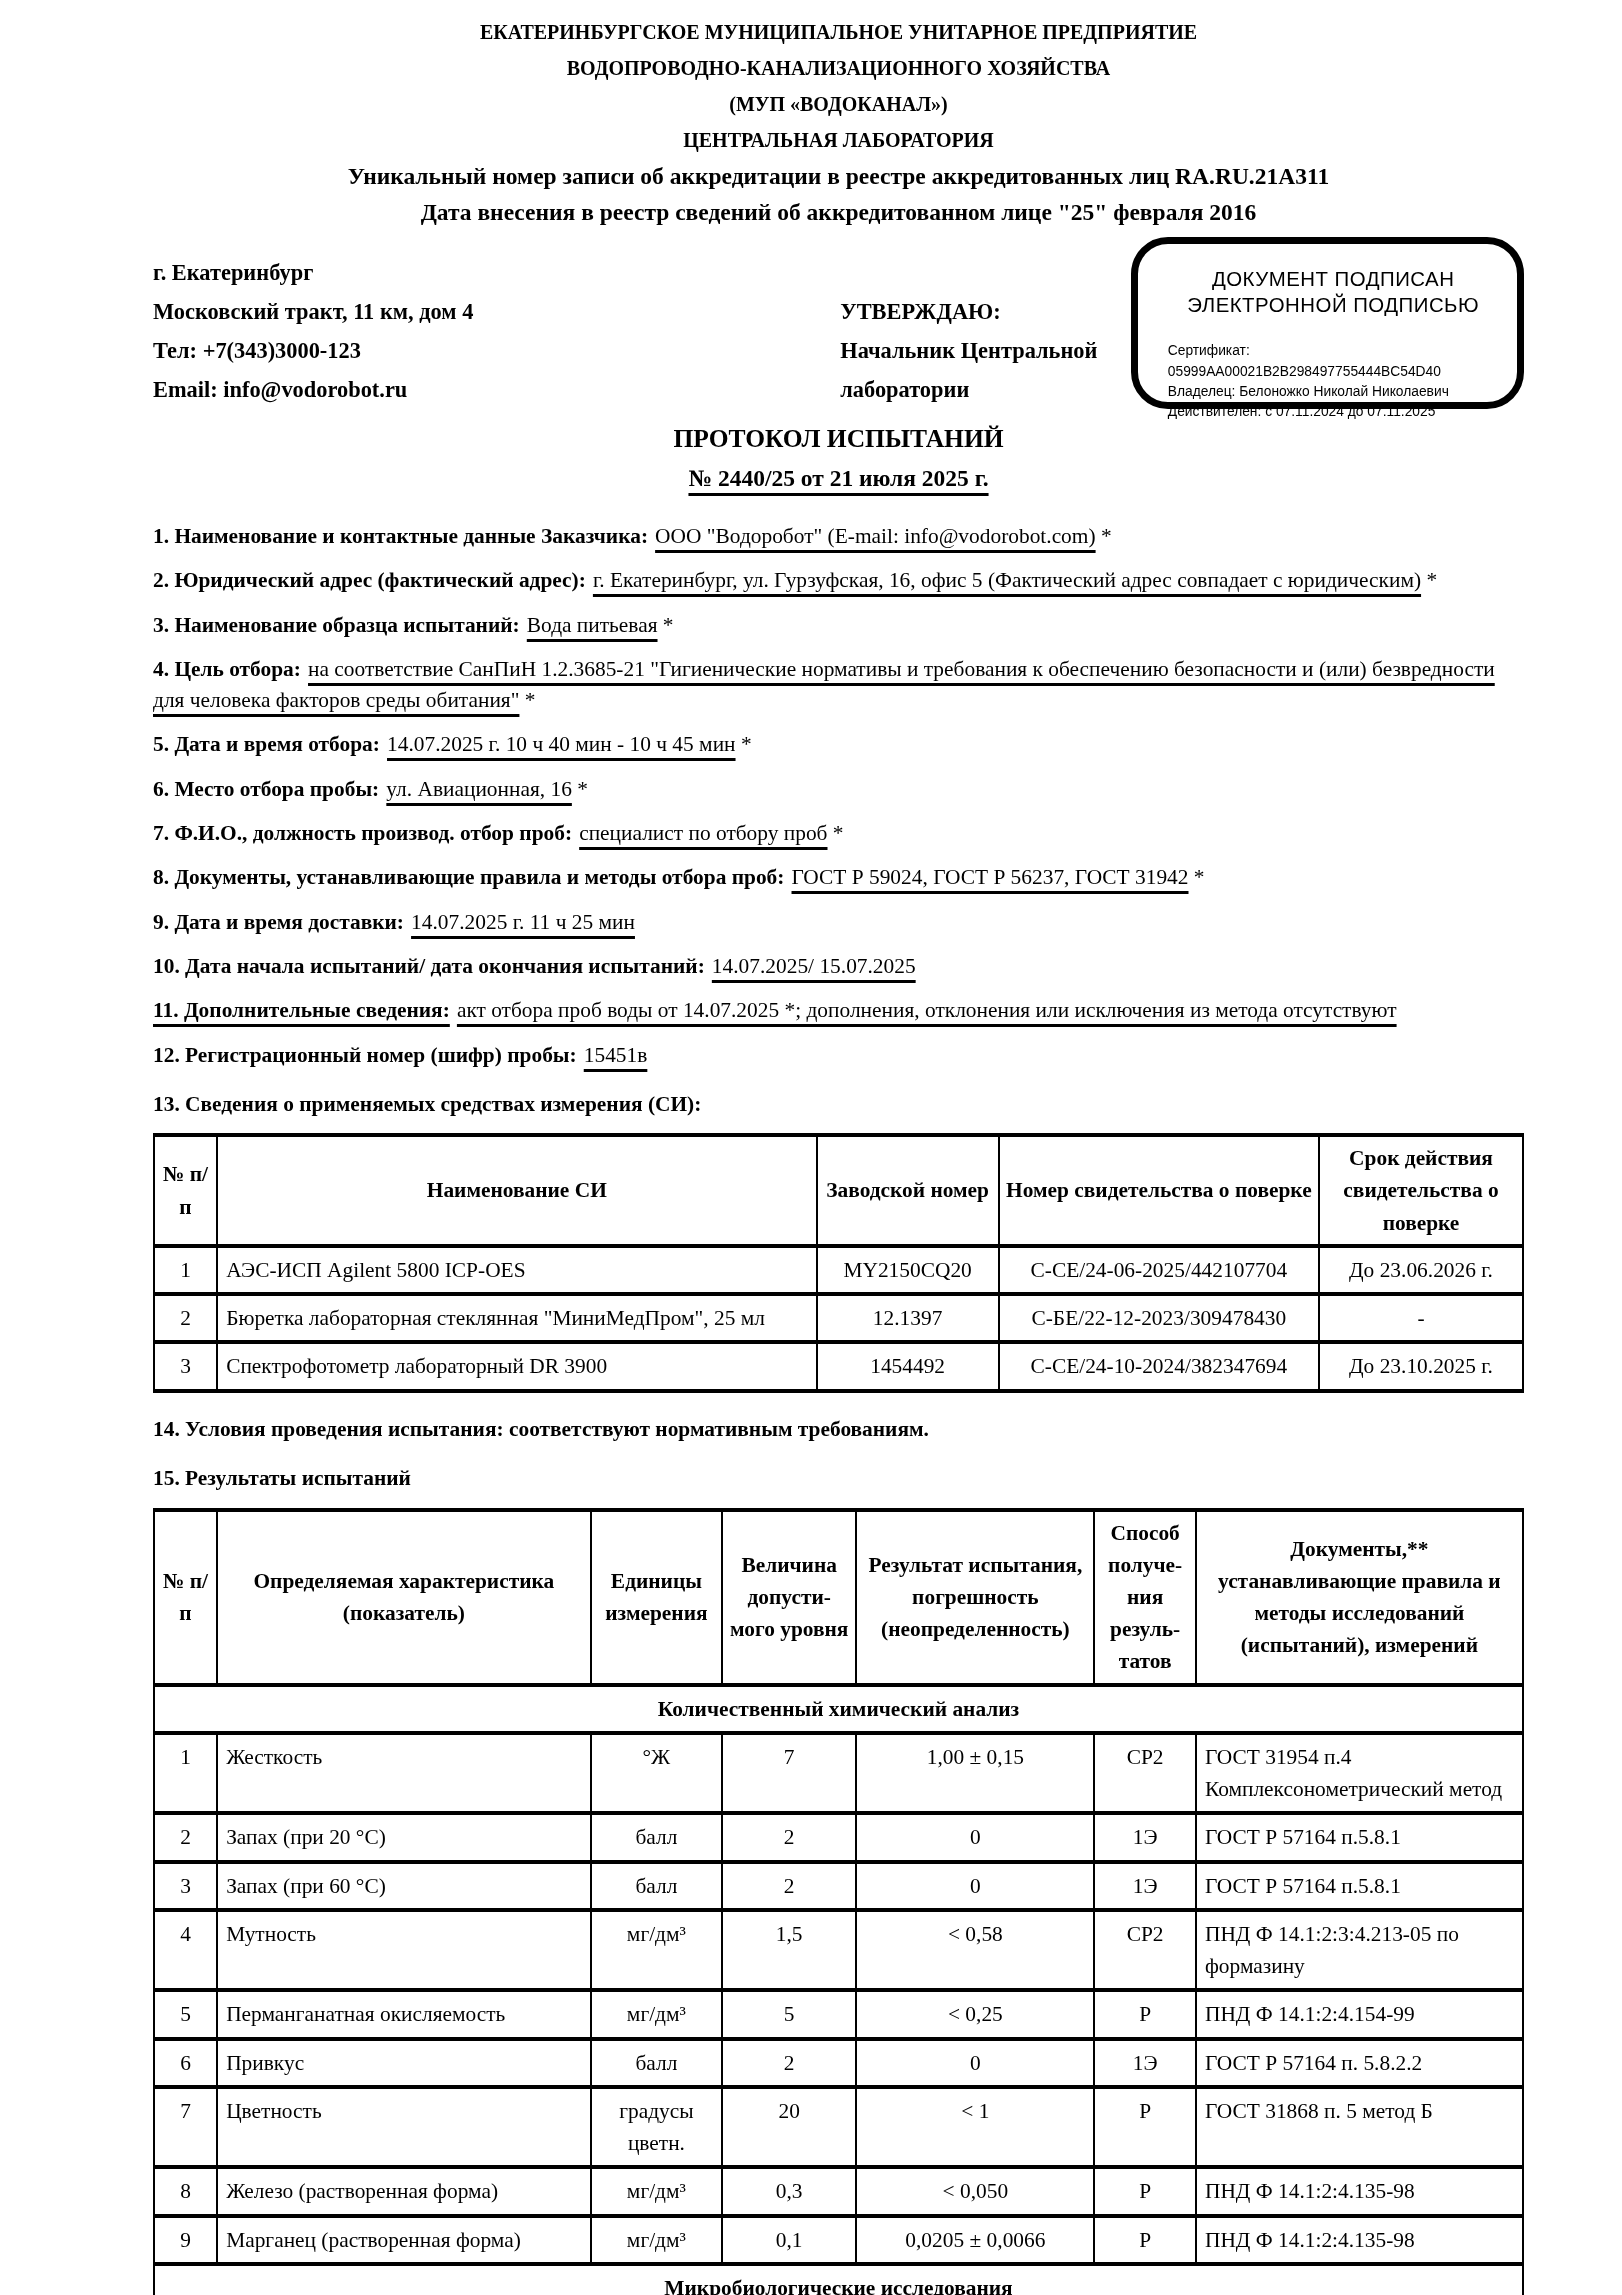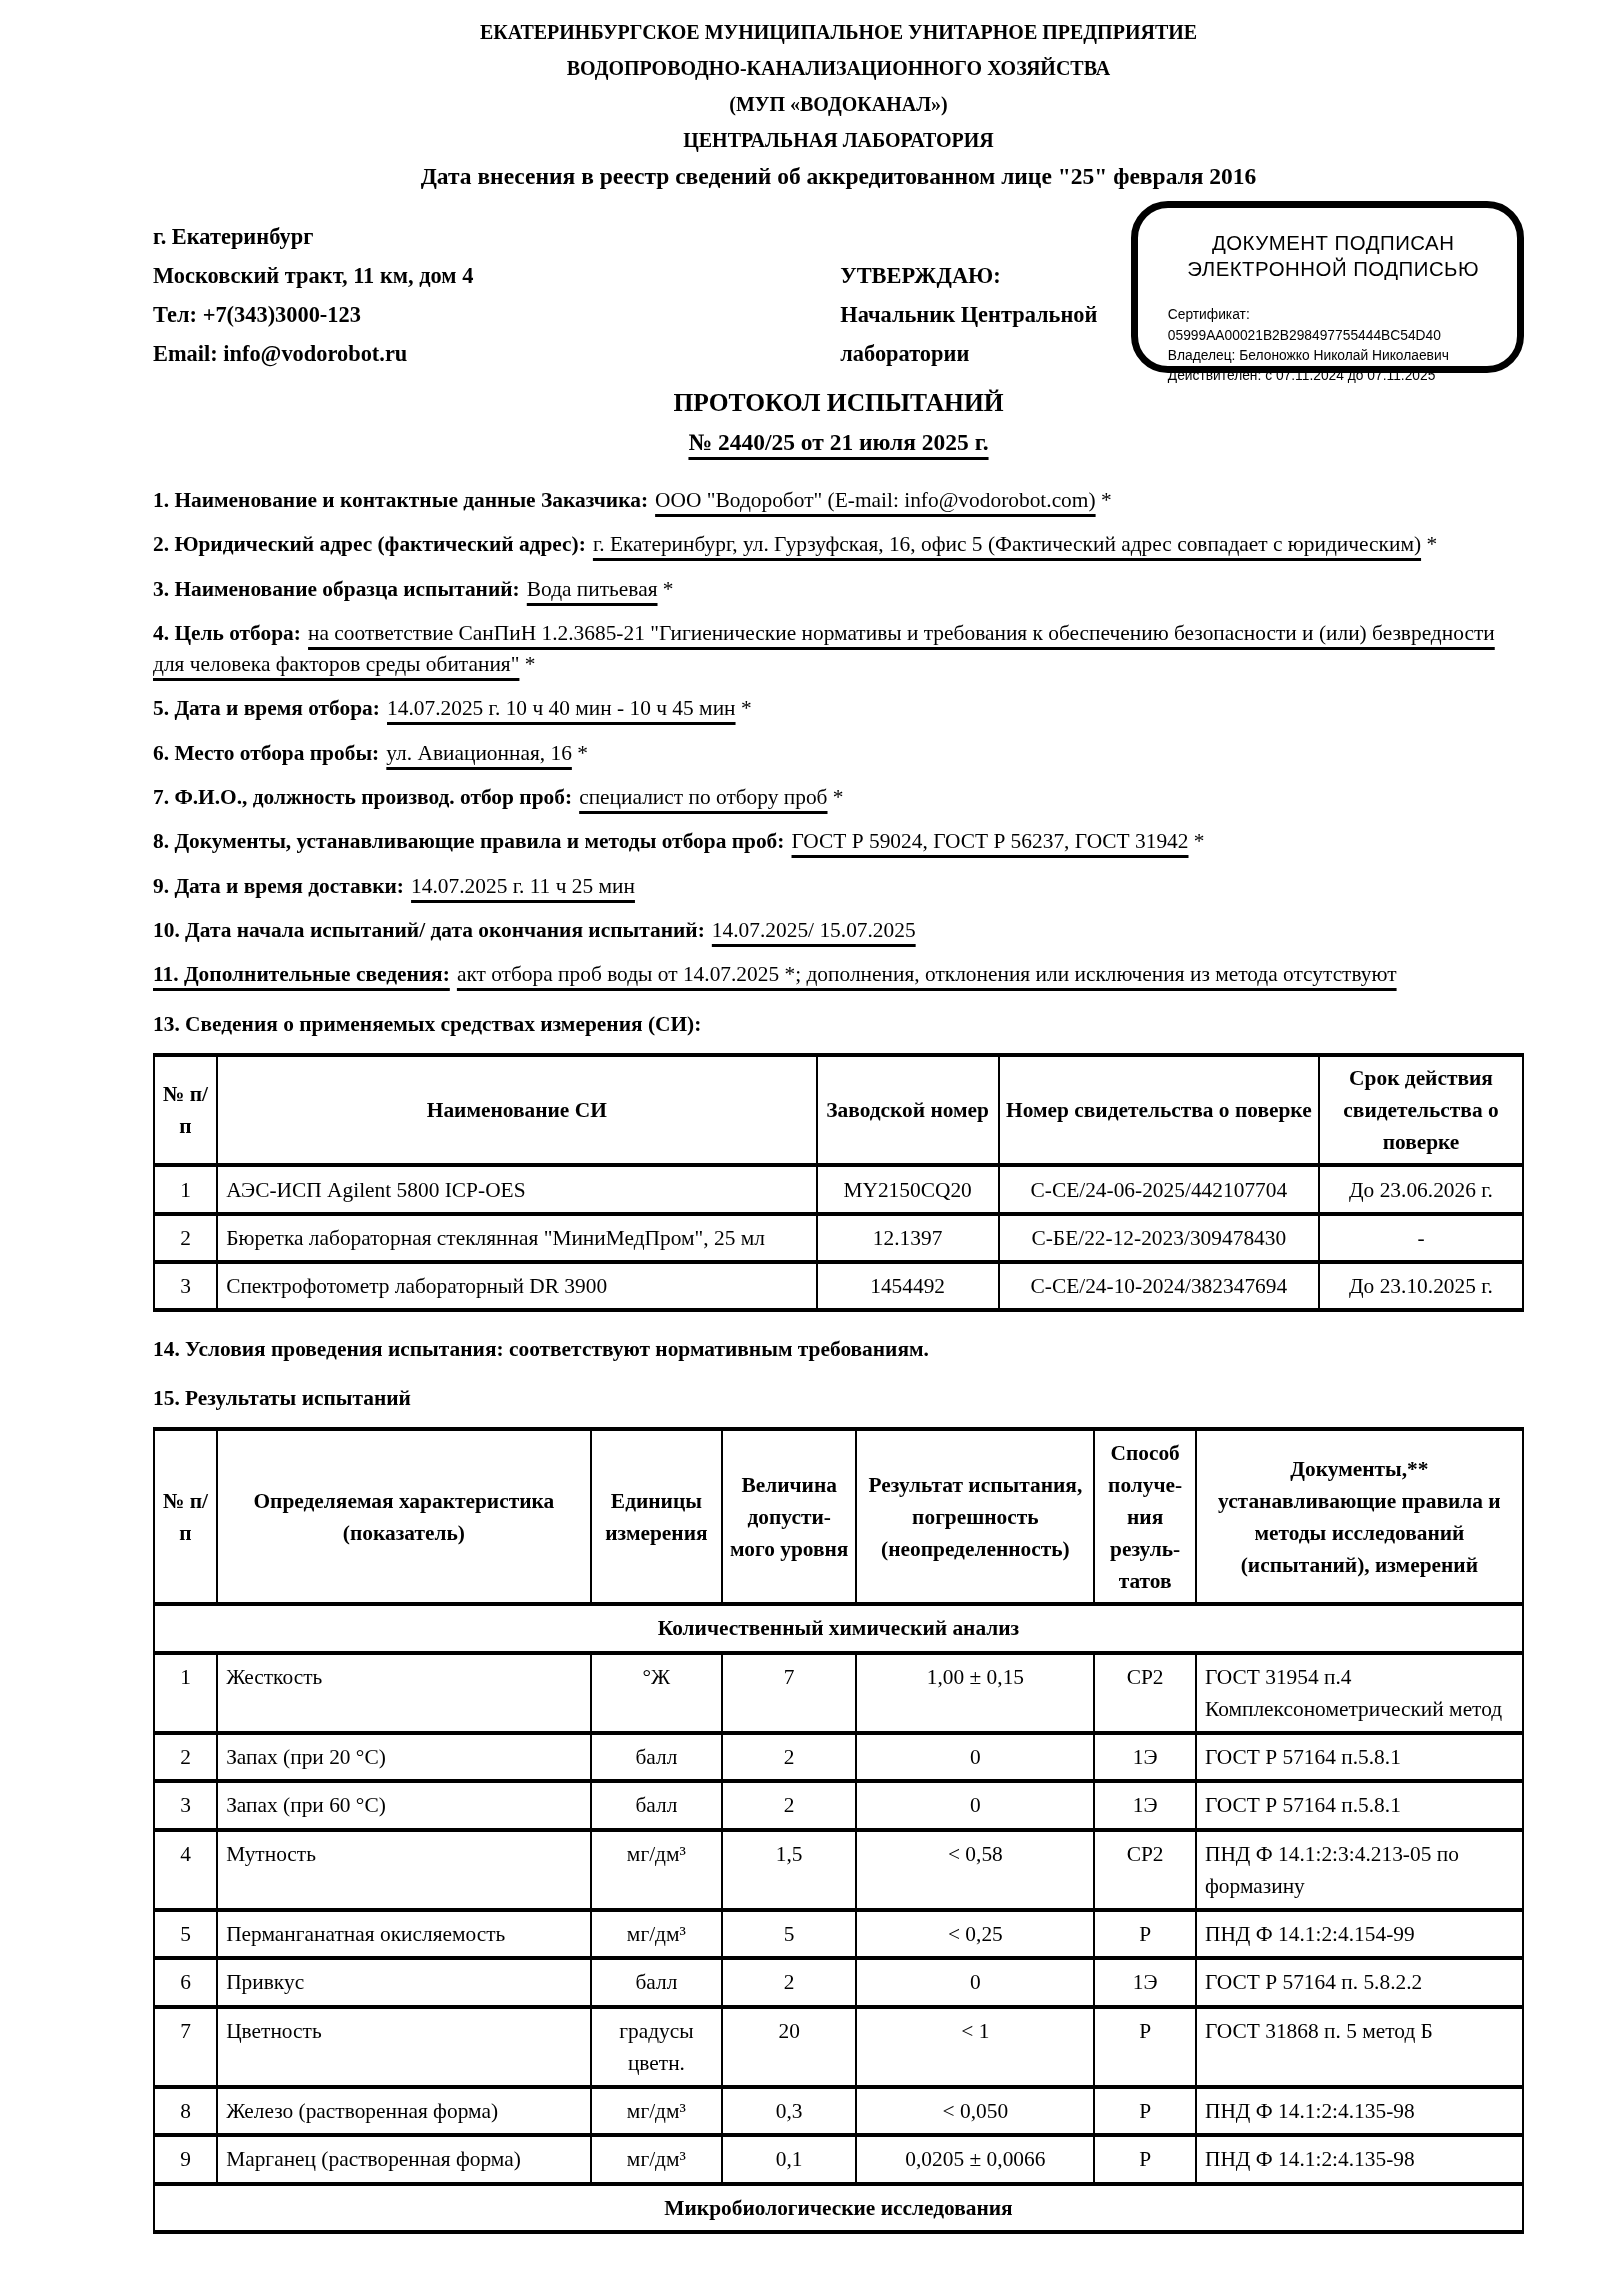--- a/index.html
+++ b/index.html
@@ -51,20 +51,21 @@
 </head>
 <body>
 
 <div class="page">
 
   <div class="org-header">
     <div class="org-line">ЕКАТЕРИНБУРГСКОЕ МУНИЦИПАЛЬНОЕ УНИТАРНОЕ ПРЕДПРИЯТИЕ</div>
     <div class="org-line">ВОДОПРОВОДНО-КАНАЛИЗАЦИОННОГО ХОЗЯЙСТВА</div>
     <div class="org-line">(МУП «ВОДОКАНАЛ»)</div>
     <div class="org-line">ЦЕНТРАЛЬНАЯ ЛАБОРАТОРИЯ</div>
+    <div class="accred-line">Уникальный номер записи об аккредитации в реестре аккредитованных лиц RA.RU.21А311</div>
     <div class="accred-line">Дата внесения в реестр сведений об аккредитованном лице  "25" февраля 2016</div>
   </div>
 
   <div class="top-row">
     <div class="contact-block">
       <div>г. Екатеринбург</div>
       <div>Московский тракт, 11 км, дом 4</div>
       <div>Тел: +7(343)3000-123</div>
       <div>Email: info@vodorobot.ru</div>
     </div>
@@ -94,20 +95,21 @@
     <p class="item"><span class="label">2. Юридический адрес (фактический адрес):</span><span class="u">г. Екатеринбург, ул. Гурзуфская, 16, офис 5 (Фактический адрес совпадает с юридическим)</span><span> *</span></p>
     <p class="item"><span class="label">3. Наименование образца испытаний:</span><span class="u">Вода питьевая</span><span> *</span></p>
     <p class="item"><span class="label">4. Цель отбора:</span><span class="u">на соответствие СанПиН 1.2.3685-21 "Гигиенические нормативы и требования к обеспечению безопасности и (или) безвредности для человека факторов среды обитания"</span><span> *</span></p>
     <p class="item"><span class="label">5. Дата и время отбора:</span><span class="u">14.07.2025 г. 10 ч 40 мин - 10 ч 45 мин</span><span> *</span></p>
     <p class="item"><span class="label">6. Место отбора пробы:</span><span class="u">ул. Авиационная, 16</span><span> *</span></p>
     <p class="item"><span class="label">7. Ф.И.О., должность производ. отбор проб:</span><span class="u">специалист по отбору проб</span><span> *</span></p>
     <p class="item"><span class="label">8. Документы, устанавливающие правила и методы отбора проб:</span><span class="u">ГОСТ Р 59024, ГОСТ Р 56237, ГОСТ 31942</span><span> *</span></p>
     <p class="item"><span class="label">9. Дата  и время доставки:</span><span class="u">14.07.2025 г. 11 ч 25 мин</span><span></span></p>
     <p class="item"><span class="label">10. Дата начала испытаний/ дата окончания испытаний:</span><span class="u">14.07.2025/ 15.07.2025</span><span></span></p>
     <p class="item"><span class="label u">11. Дополнительные сведения:</span><span class="u">акт отбора проб воды от 14.07.2025 *; дополнения, отклонения или исключения из метода отсутствуют</span><span></span></p>
+    <p class="item"><span class="label">12. Регистрационный номер (шифр) пробы:</span><span class="u">15451в</span><span></span></p>
   </div>
 
   <p class="bold-line">13. Сведения о применяемых средствах измерения (СИ):</p>
   <table class="si-table">
     <colgroup>
       <col style="width:4.6%">
         <col style="width:43.8%">
         <col style="width:13.3%">
         <col style="width:23.4%">
         <col style="width:14.9%">

